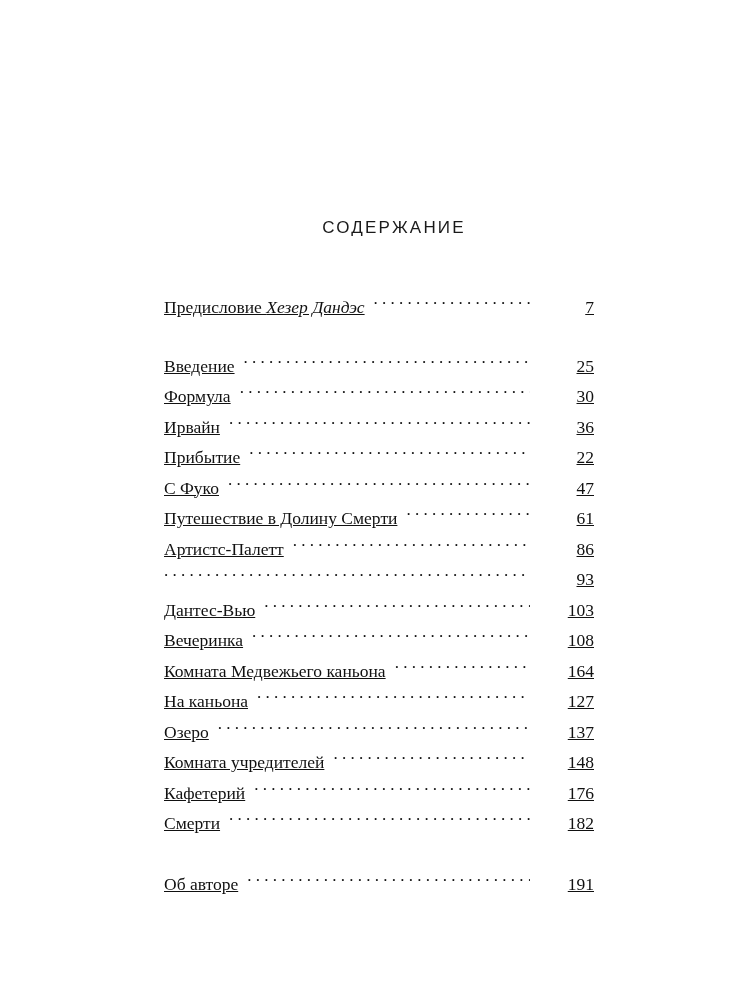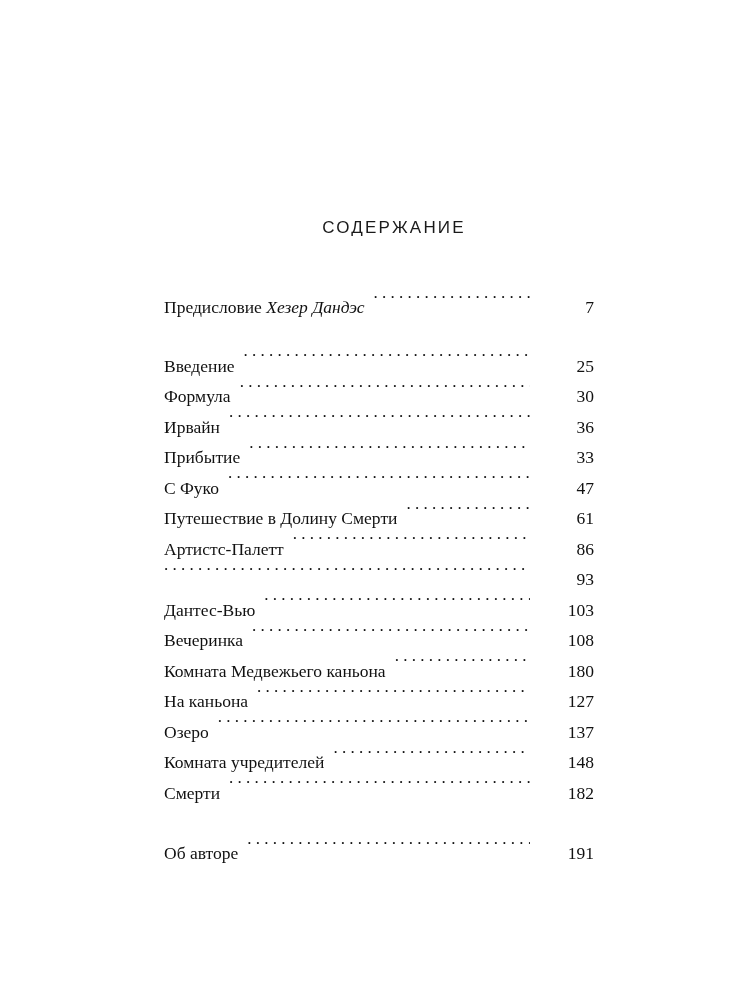--- a/index.html
+++ b/index.html
@@ -41,25 +41,26 @@
   }
   .toc-group {
     margin: 0;
     padding: 0;
   }
   .group-gap-1 { margin-top: 28px; }
   .group-gap-2 { margin-top: 30px; }
 
   .toc-row {
     display: flex;
-    align-items: flex-start;
+    align-items: center;
     font-size: 17.5px;
     line-height: 30.5px;
     color: #111111;
     white-space: nowrap;
+    text-decoration: underline;
   }
   .entry-text {
     flex: 0 0 auto;
     padding-right: 9px;
   }
   .entry-text .author {
     font-style: italic;
   }
   .leader {
     flex: 1 1 auto;
@@ -118,21 +119,21 @@
 
       <div class="toc-row">
         <span class="entry-text">Ирвайн</span>
         <span class="leader"></span>
         <span class="page-num">36</span>
       </div>
 
       <div class="toc-row">
         <span class="entry-text">Прибытие</span>
         <span class="leader"></span>
-        <span class="page-num">33</span>
+        <span class="page-num">22</span>
       </div>
 
       <div class="toc-row">
         <span class="entry-text">С Фуко</span>
         <span class="leader"></span>
         <span class="page-num">47</span>
       </div>
 
       <div class="toc-row">
         <span class="entry-text">Путешествие в Долину Смерти</span>
@@ -159,41 +160,46 @@
 
       <div class="toc-row">
         <span class="entry-text">Вечеринка</span>
         <span class="leader"></span>
         <span class="page-num">108</span>
       </div>
 
       <div class="toc-row">
         <span class="entry-text">Комната Медвежьего каньона</span>
         <span class="leader"></span>
-        <span class="page-num">180</span>
+        <span class="page-num">164</span>
       </div>
 
       <div class="toc-row">
         <span class="entry-text">На каньона</span>
         <span class="leader"></span>
         <span class="page-num">127</span>
       </div>
 
       <div class="toc-row">
         <span class="entry-text">Озеро</span>
         <span class="leader"></span>
         <span class="page-num">137</span>
       </div>
 
       <div class="toc-row">
         <span class="entry-text">Комната учредителей</span>
         <span class="leader"></span>
         <span class="page-num">148</span>
       </div>
 
+      <div class="toc-row">
+        <span class="entry-text">Кафетерий</span>
+        <span class="leader"></span>
+        <span class="page-num">176</span>
+      </div>
 
       <div class="toc-row">
         <span class="entry-text">Смерти</span>
         <span class="leader"></span>
         <span class="page-num">182</span>
       </div>
 
     </div>
 
     <div class="toc-group group-gap-2">

